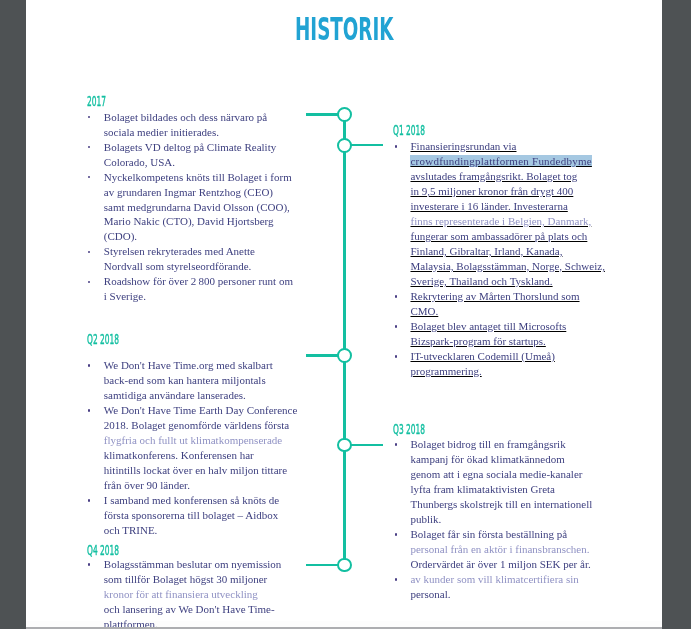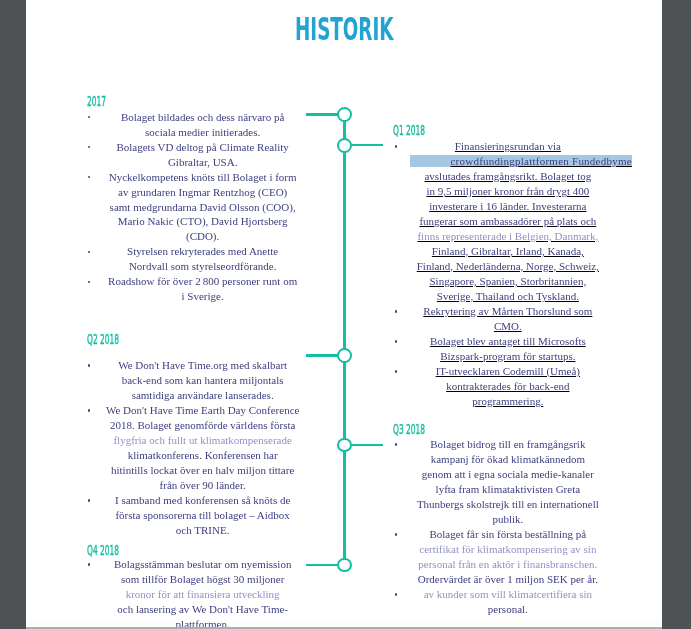--- a/index.html
+++ b/index.html
@@ -90,33 +90,33 @@
     width: 100%;
   }
   ul.items > li {
     position: relative;
     padding-left: 17.3px;
     color: var(--text-color, #3f4180);
     font-family: "Liberation Serif", serif;
     font-size: 11px;
     line-height: 14.97px;
     margin: 0;
-    text-align: center;
+    text-align: left;
   }
   ul.items > li::before {
     content: "";
     position: absolute;
     left: 1.4px; top: 6.3px;
     width: 2.5px; height: 2.5px;
     background: var(--bullet-color, #4a3f85);
     border-radius: 50%;
   }
   span.ln { display: block; white-space: pre; }
   .dim { color: var(--dim-color, #9092c4); }
-  .sel { background: var(--sel-color, #a5c8e2); letter-spacing: 0.24px; padding-left: 40px; }
+  .sel { background: var(--sel-color, #a5c8e2); letter-spacing: 0.24px; }
 </style>
 </head>
 <body>
 
 <div class="viewer-bg"></div>
 
 <div class="page">
   <div class="page-bottom-fade"></div>
   <div class="doc-title">HISTORIK</div>
 
@@ -137,21 +137,21 @@
   <div class="col col-left" id="col-left">
       <div class="block" style="top: 0px;">
         <div class="period" style="top: 95px;">2017</div>
         <ul class="items" style="top: 109.7px;">
           <li>
             <span class="ln"><span>Bolaget bildades och dess närvaro på</span></span>
             <span class="ln"><span>sociala medier initierades.</span></span>
           </li>
           <li>
             <span class="ln"><span>Bolagets VD deltog på Climate Reality</span></span>
-            <span class="ln"><span>Gibraltar, USA.</span></span>
+            <span class="ln"><span>Colorado, USA.</span></span>
           </li>
           <li>
             <span class="ln"><span>Nyckelkompetens knöts till Bolaget i form</span></span>
             <span class="ln"><span>av grundaren Ingmar Rentzhog (CEO)</span></span>
             <span class="ln"><span>samt medgrundarna David Olsson (COO),</span></span>
             <span class="ln"><span>Mario Nakic (CTO), David Hjortsberg</span></span>
             <span class="ln"><span>(CDO).</span></span>
           </li>
           <li>
             <span class="ln"><span>Styrelsen rekryterades med Anette</span></span>
@@ -202,56 +202,53 @@
   <div class="col col-right" id="col-right">
       <div class="block" style="top: 0px;">
         <div class="period" style="top: 123.7px;">Q1 2018</div>
         <ul class="items" style="top: 139.2px; text-decoration: underline;">
           <li>
             <span class="ln"><span>Finansieringsrundan via</span></span>
             <span class="ln"><span class="sel">crowdfundingplattformen Fundedbyme</span></span>
             <span class="ln"><span>avslutades framgångsrikt. Bolaget tog</span></span>
             <span class="ln"><span>in 9,5 miljoner kronor från drygt 400</span></span>
             <span class="ln"><span>investerare i 16 länder. Investerarna</span></span>
+            <span class="ln"><span class="dim">finns representerade i Belgien, Danmark,</span></span>
             <span class="ln"><span>fungerar som ambassadörer på plats och</span></span>
-            <span class="ln"><span class="dim">finns representerade i Belgien, Danmark,</span></span>
             <span class="ln"><span>Finland, Gibraltar, Irland, Kanada,</span></span>
-            <span class="ln"><span>Finland, Nederländerna, Norge, Schweiz,</span></span>
-            <span class="ln"><span>Singapore, Spanien, Storbritannien,</span></span>
+            <span class="ln"><span>Malaysia, Bolagsstämman, Norge, Schweiz,</span></span>
             <span class="ln"><span>Sverige, Thailand och Tyskland.</span></span>
           </li>
           <li>
             <span class="ln"><span>Rekrytering av Mårten Thorslund som</span></span>
             <span class="ln"><span>CMO.</span></span>
           </li>
           <li>
             <span class="ln"><span>Bolaget blev antaget till Microsofts</span></span>
             <span class="ln"><span>Bizspark-program för startups.</span></span>
           </li>
           <li>
             <span class="ln"><span>IT-utvecklaren Codemill (Umeå)</span></span>
-            <span class="ln"><span>kontrakterades för back-end</span></span>
             <span class="ln"><span>programmering.</span></span>
           </li>
         </ul>
       </div>
       <div class="block" style="top: 0px;">
         <div class="period" style="top: 422.9px;">Q3 2018</div>
         <ul class="items" style="top: 437.2px;">
           <li>
             <span class="ln"><span>Bolaget bidrog till en framgångsrik</span></span>
             <span class="ln"><span>kampanj för ökad klimatkännedom</span></span>
             <span class="ln"><span>genom att i egna sociala medie-kanaler</span></span>
             <span class="ln"><span>lyfta fram klimataktivisten Greta</span></span>
             <span class="ln"><span>Thunbergs skolstrejk till en internationell</span></span>
             <span class="ln"><span>publik.</span></span>
           </li>
           <li>
             <span class="ln"><span>Bolaget får sin första beställning på</span></span>
-            <span class="ln"><span class="dim">certifikat för klimatkompensering av sin</span></span>
             <span class="ln"><span class="dim">personal från en aktör i finansbranschen.</span></span>
             <span class="ln"><span>Ordervärdet är över 1 miljon SEK per år.</span></span>
           </li>
           <li>
             <span class="ln"><span class="dim">av kunder som vill klimatcertifiera sin</span></span>
             <span class="ln"><span>personal.</span></span>
           </li>
         </ul>
       </div>
     </div>

